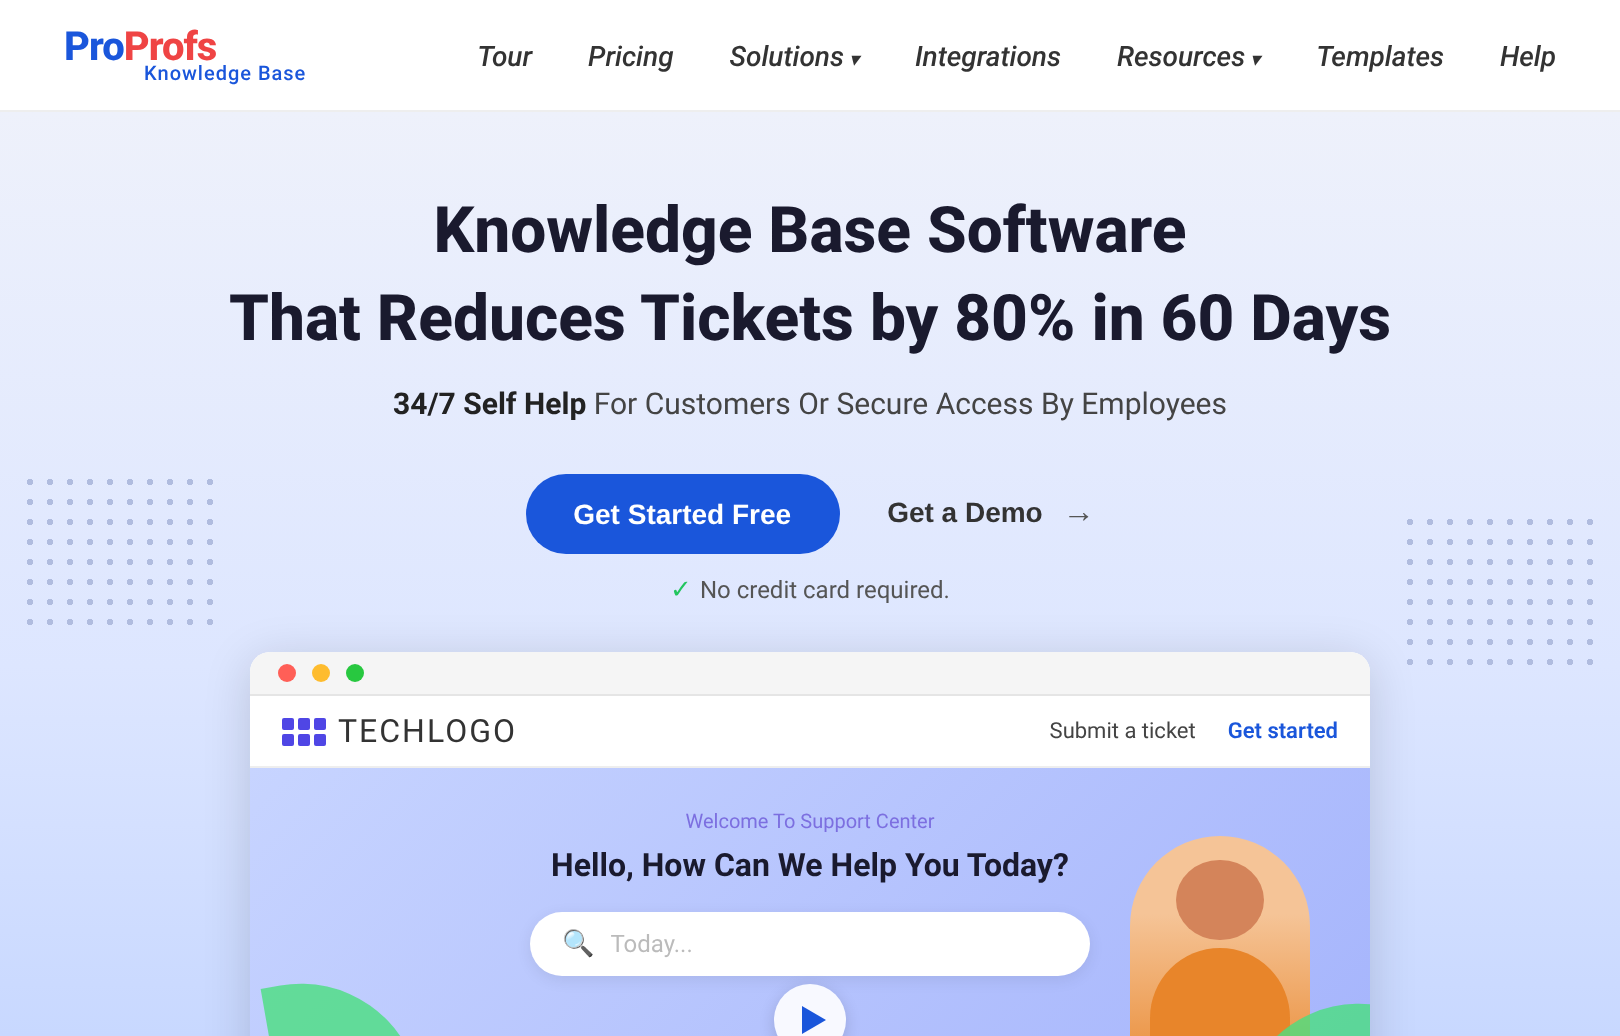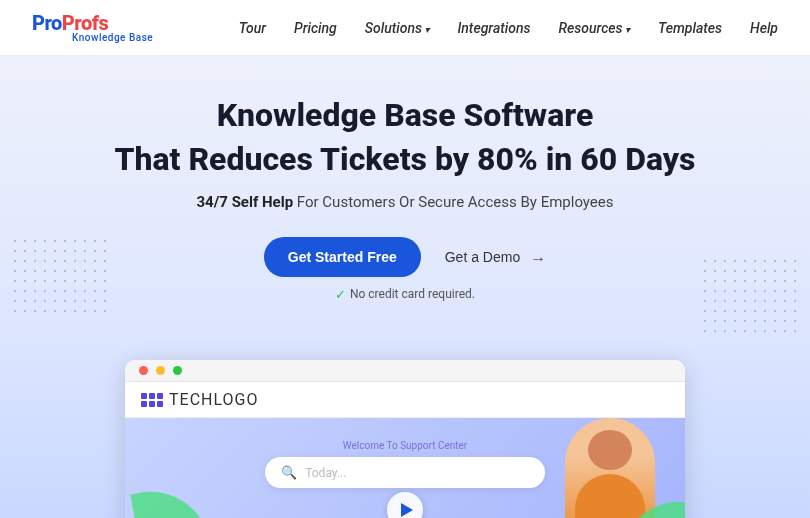--- a/index.html
+++ b/index.html
@@ -97,24 +97,24 @@
       padding: 12px 24px;
       font-size: 14px;
       font-weight: 600;
       cursor: pointer;
     }
     .btn-demo {
       background: none;
       border: none;
       color: #333;
       font-size: 14px;
-      font-weight: 400;
+      font-weight: 700;
       cursor: pointer;
       display: flex;
-      align-items: center;
+      align-items: flex-start;
       gap: 10px;
     }
     .btn-demo .arrow {
       font-size: 16px;
       color: #555;
     }
     .no-cc {
       font-size: 12px;
       color: #555;
       display: flex;
@@ -367,23 +367,28 @@
           <div class="kb-logo-dots">
             <div class="kb-logo-dot"></div>
             <div class="kb-logo-dot"></div>
             <div class="kb-logo-dot"></div>
             <div class="kb-logo-dot"></div>
             <div class="kb-logo-dot"></div>
             <div class="kb-logo-dot"></div>
           </div>
           <span class="kb-logo-text">TECHLOGO</span>
         </div>
+        <div class="kb-header-right">
+          <span class="kb-submit">Submit a ticket</span>
+          <span class="kb-started">Get started</span>
+        </div>
       </div>
       <div class="kb-hero-area">
         <p class="kb-welcome">Welcome To Support Center</p>
+        <p class="kb-question">Hello, How Can We Help You Today?</p>
         <div class="kb-search-bar">
           <span class="kb-search-icon">🔍</span>
           <span class="kb-search-text">Today...</span>
         </div>
 
         <div class="person-figure">
           <div class="person-head"></div>
           <div class="person-body"></div>
         </div>
 

